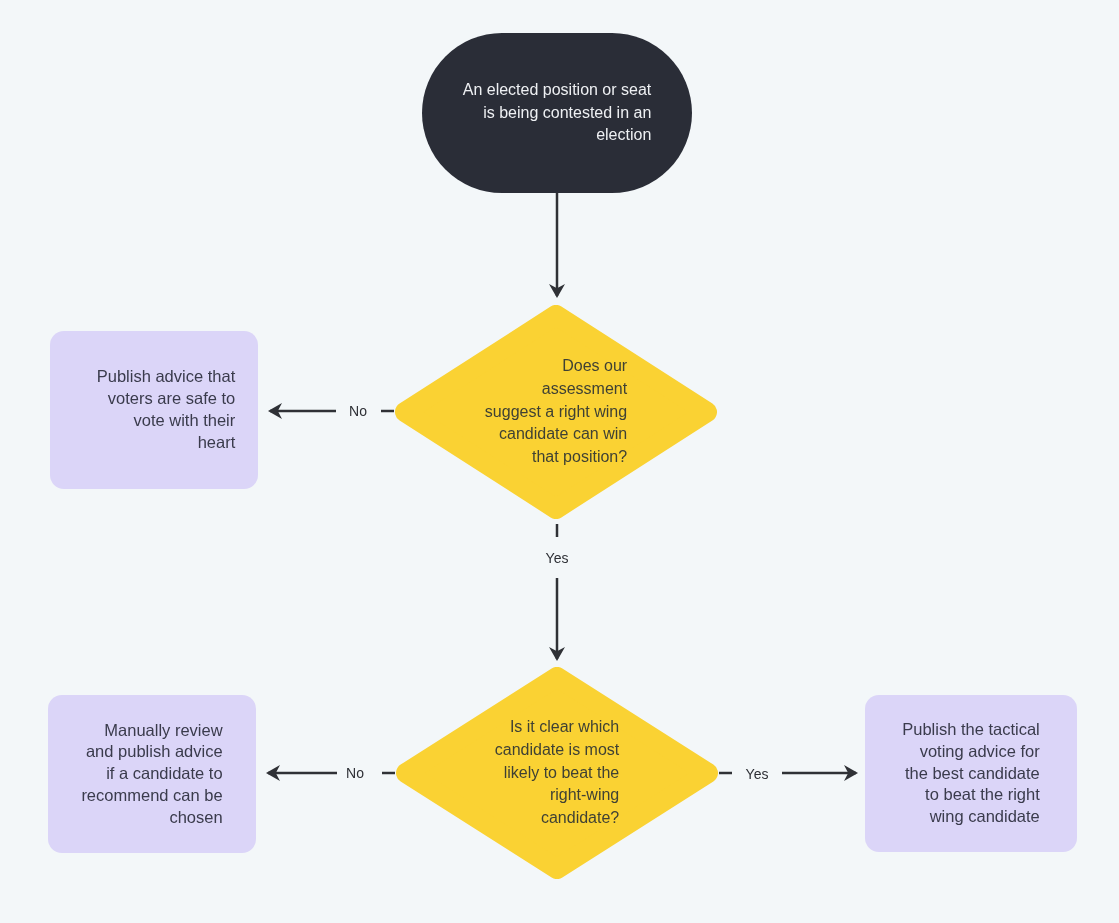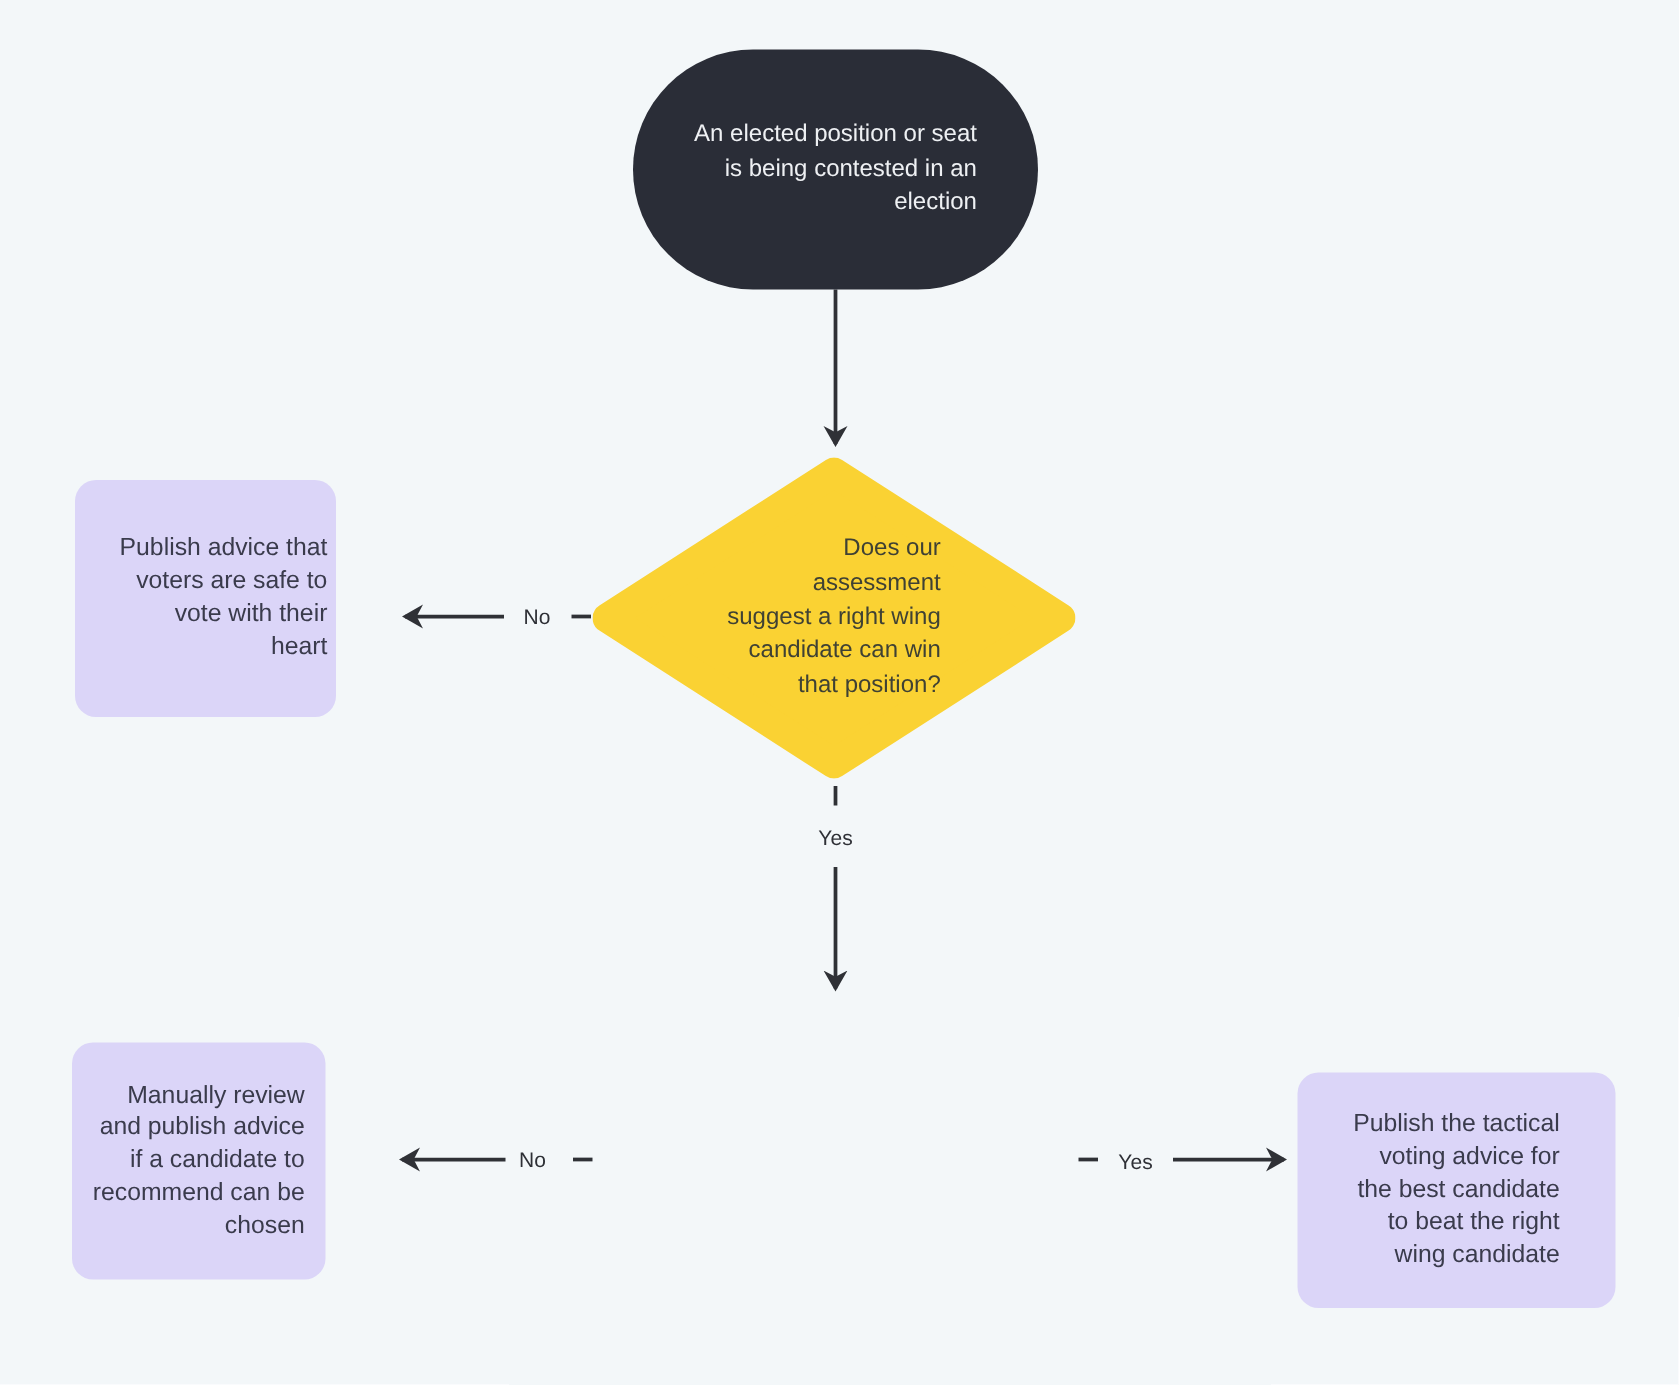--- a/index.html
+++ b/index.html
@@ -97,37 +97,47 @@
     <svg class="shape" width="322" height="214" xmlns="http://www.w3.org/2000/svg">
       <polygon class="diamond-shape" points="161,10 312,107 161,204 10,107"></polygon>
     </svg>
     <span class="label">Does our
 assessment
 suggest a right wing
 candidate can win
 that position?</span>
   </div>
 
-  <div class="node outcome" style="left:50px; top:320px; width:174px; height:158px;padding-left:24px;">
+  <div class="node outcome" style="left:50px; top:331px; width:208px; height:158px;padding-left:24px;">
     <span class="label">Publish advice that
 voters are safe to
 vote with their
 heart</span>
   </div>
 
+  <div class="node diamond" style="left:396px; top:667px; width:322px; height:212px;">
+    <svg class="shape" width="322" height="212" xmlns="http://www.w3.org/2000/svg">
+      <polygon class="diamond-shape" points="161,10 312,106 161,202 10,106"></polygon>
+    </svg>
+    <span class="label">Is it clear which
+candidate is most
+likely to beat the
+right-wing
+candidate?</span>
+  </div>
 
-  <div class="node outcome" style="left:48px; top:695px; width:169px; height:158px;">
+  <div class="node outcome" style="left:48px; top:695px; width:208px; height:158px;">
     <span class="label">Manually review
 and publish advice
 if a candidate to
 recommend can be
 chosen</span>
   </div>
 
-  <div class="node outcome" style="left:865px; top:695px; width:212px; height:157px;margin-top:20px;">
+  <div class="node outcome" style="left:865px; top:695px; width:212px; height:157px;">
     <span class="label">Publish the tactical
 voting advice for
 the best candidate
 to beat the right
 wing candidate</span>
   </div>
 
   <div class="edge-label" style="left:358px; top:411px;">No</div>
   <div class="edge-label" style="left:557px; top:558px;">Yes</div>
   <div class="edge-label" style="left:355px; top:773px;">No</div>

